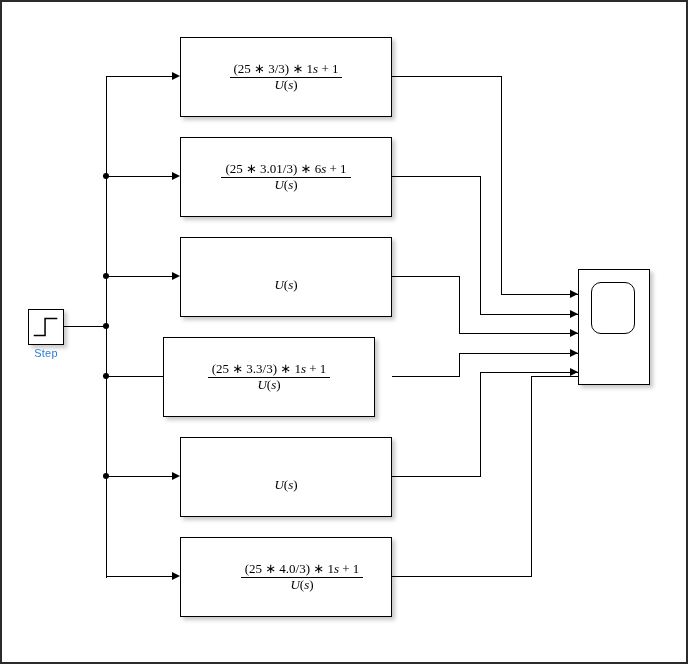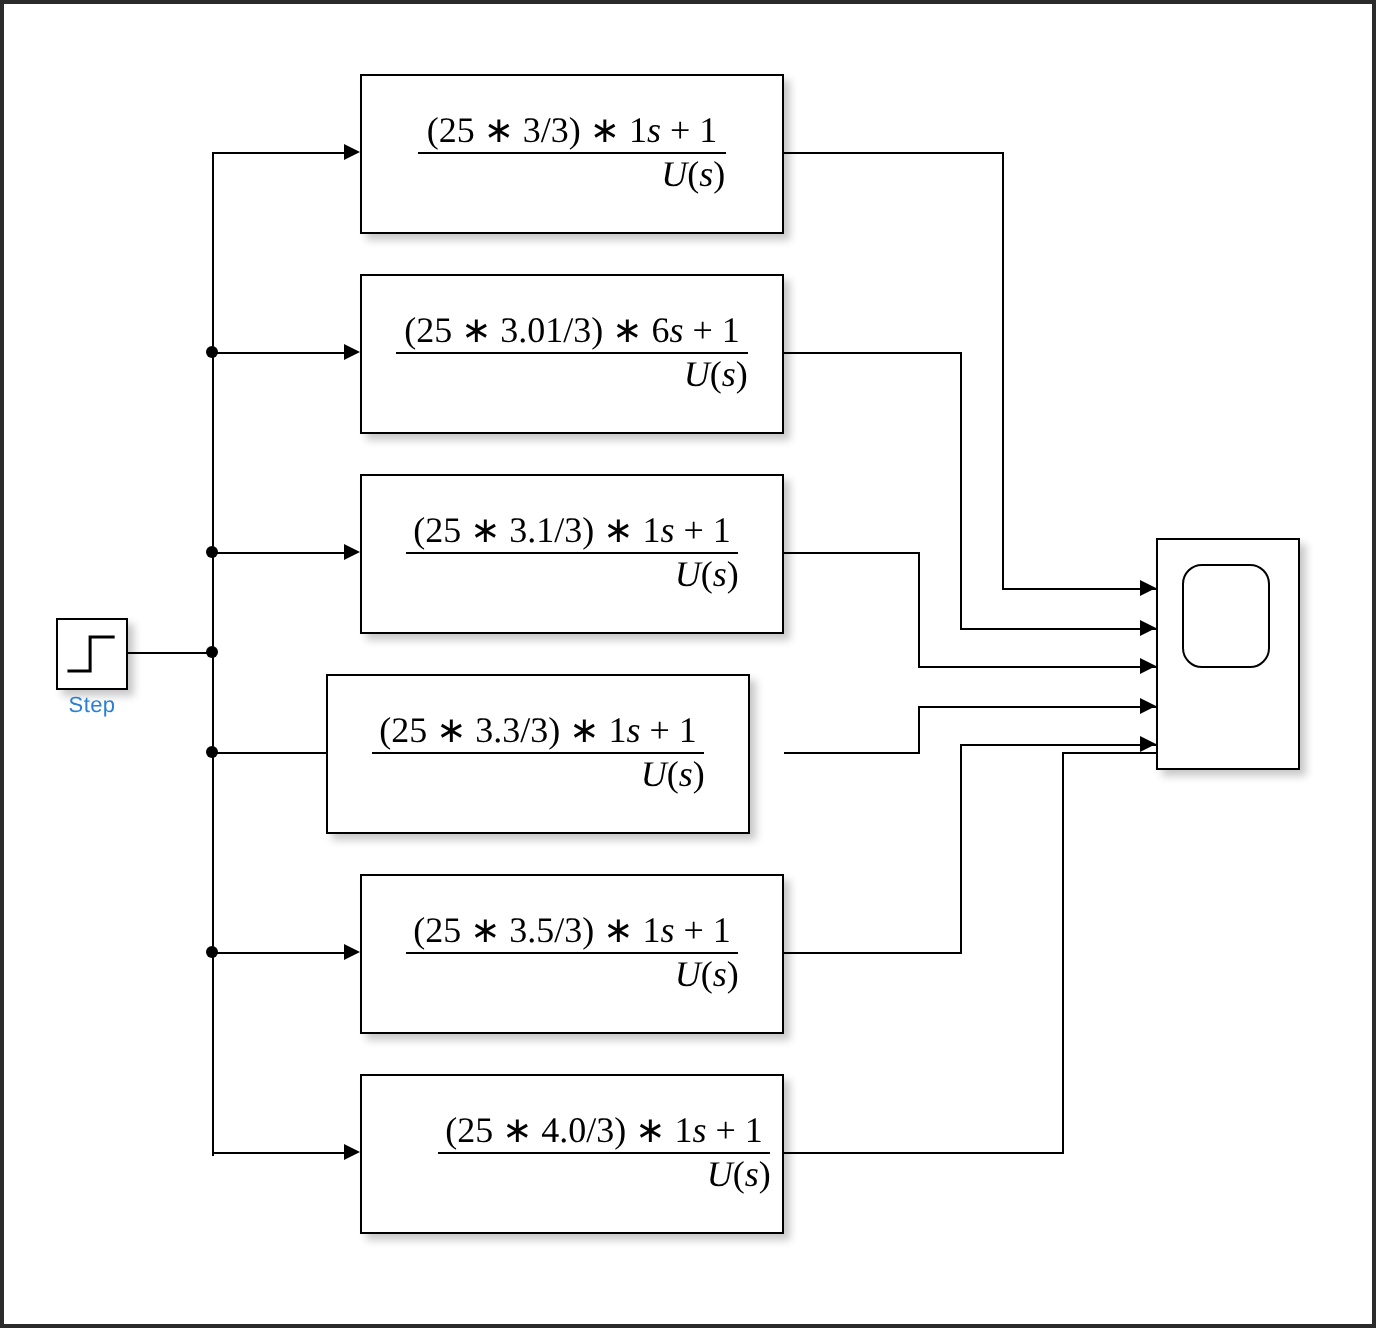--- a/index.html
+++ b/index.html
@@ -50,22 +50,22 @@
     background: #ffffff;
     border: 1.6px solid #000000;
     box-sizing: border-box;
     box-shadow: 3px 3px 4px rgba(0,0,0,0.22);
     display: flex;
     align-items: center;
     justify-content: center;
   }
   .frac {
     display: inline-block;
-    text-align: right;
-    font-size: 18px;
+    text-align: center;
+    font-size: 13px;
     line-height: 1.22;
     color: #000;
   }
   .frac .num {
     padding: 0 4px 1px 4px;
     border-bottom: 1.1px solid #000;
     white-space: nowrap;
   }
   .frac .den {
     padding-top: 1px;
@@ -201,35 +201,35 @@
 
   <div class="tf-block" style="left:178px; top:135px;">
     <span class="frac">
       <span class="num"><span>(25 ∗ 3.01/3) ∗ 6</span><i>s</i><span> + 1</span></span><br>
       <span class="den"><i>U</i>(<i>s</i>)</span>
     </span>
   </div>
 
   <div class="tf-block" style="left:178px; top:235px;">
     <span class="frac">
-      <span class="num"><span>(25 ∗ 3.1/3) ∗ 1</span><i>s</i><span> + 1</span></span><br>
+      <br>
       <span class="den"><i>U</i>(<i>s</i>)</span>
     </span>
   </div>
 
   <div class="tf-block" style="left:161px; top:335px;">
     <span class="frac">
       <span class="num"><span>(25 ∗ 3.3/3) ∗ 1</span><i>s</i><span> + 1</span></span><br>
       <span class="den"><i>U</i>(<i>s</i>)</span>
     </span>
   </div>
 
   <div class="tf-block" style="left:178px; top:435px;">
     <span class="frac">
-      <span class="num"><span>(25 ∗ 3.5/3) ∗ 1</span><i>s</i><span> + 1</span></span><br>
+      <br>
       <span class="den"><i>U</i>(<i>s</i>)</span>
     </span>
   </div>
 
   <div class="tf-block" style="left:178px; top:535px;padding-left:32px;">
     <span class="frac">
       <span class="num"><span>(25 ∗ 4.0/3) ∗ 1</span><i>s</i><span> + 1</span></span><br>
       <span class="den"><i>U</i>(<i>s</i>)</span>
     </span>
   </div>

